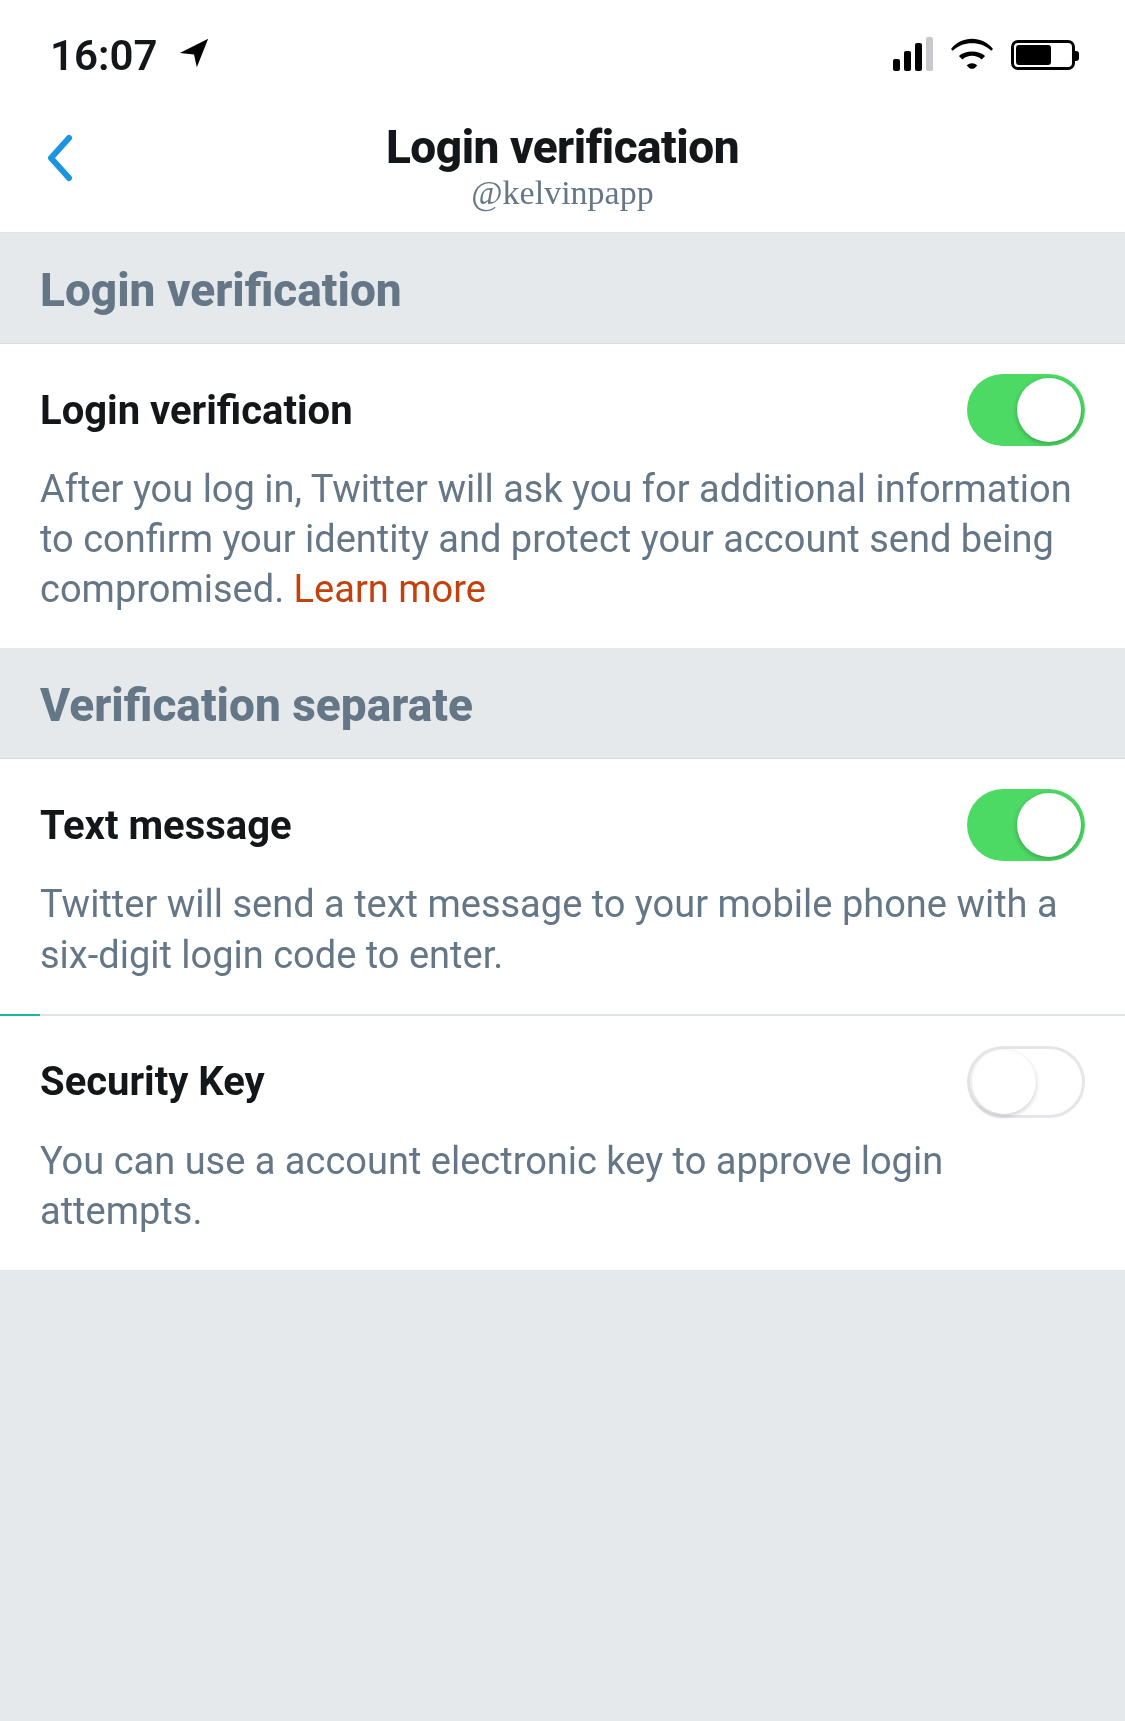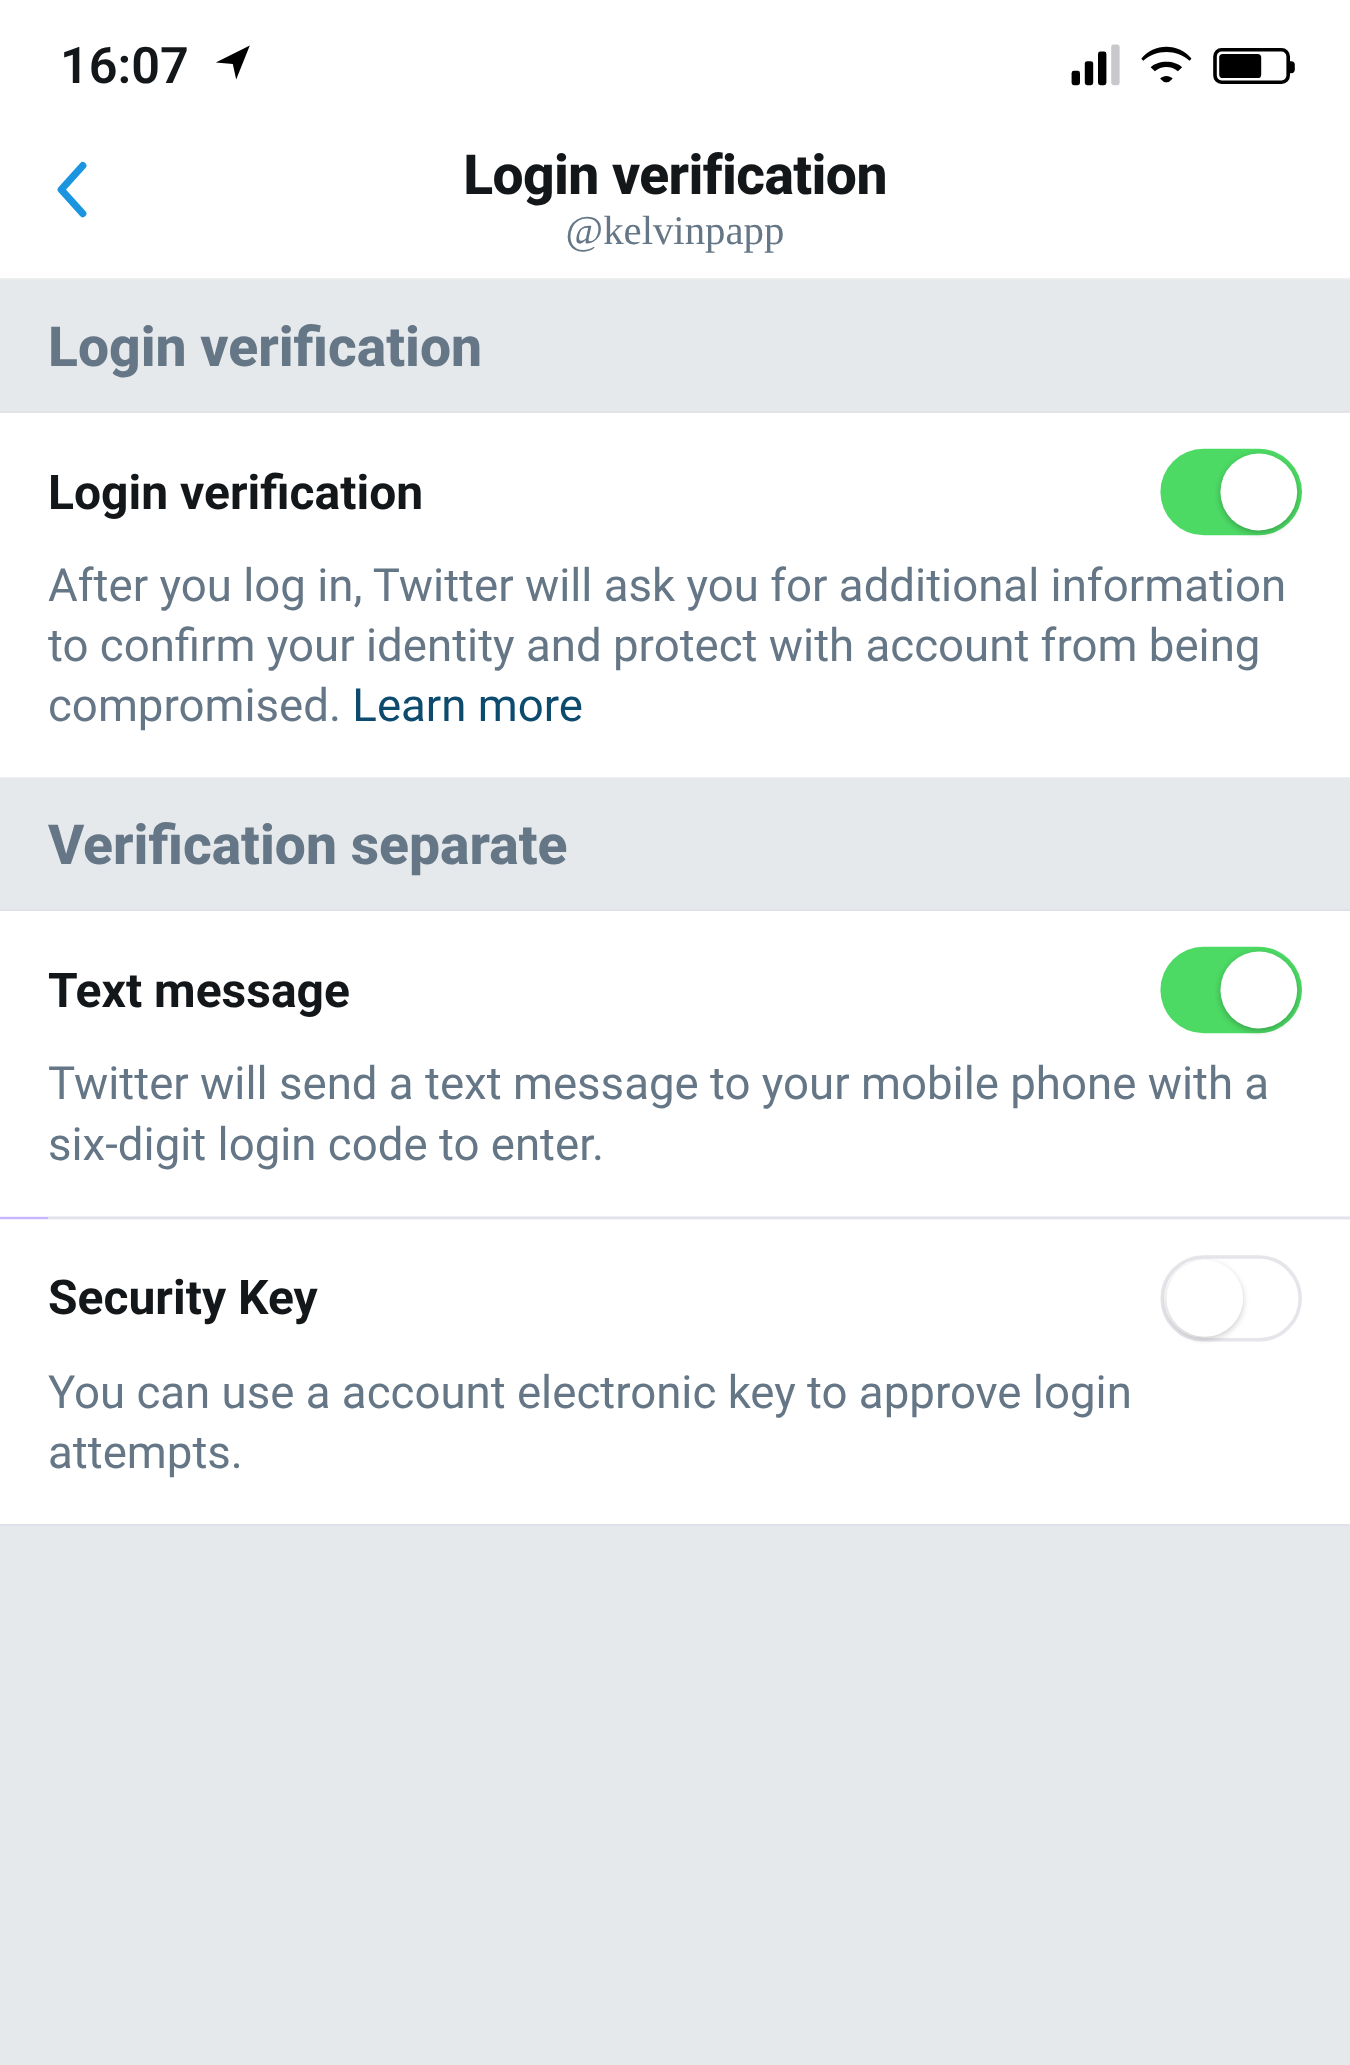--- a/index.html
+++ b/index.html
@@ -126,21 +126,21 @@
       font-size: 40px;
       font-weight: 700;
     }
     .setting-desc {
       font-size: 38px;
       color: #657786;
       margin-top: 18px;
       line-height: 1.32;
     }
     .learn-more {
-      color: #0c4a6e;
+      color: #c2410c;
       cursor: pointer;
     }
     .toggle {
       width: 118px;
       height: 72px;
       border-radius: 40px;
       position: relative;
       cursor: pointer;
       flex-shrink: 0;
     }
@@ -155,21 +155,21 @@
     }
     .toggle.on { background: #4cd964; }
     .toggle.on .knob { right: 4px; }
     .toggle.off { background: #fff; border: 3px solid #e5e5ea; }
     .toggle.off .knob { left: 2px; top: 1px; box-shadow: 0 2px 5px rgba(0,0,0,0.2); }
     .divider {
       height: 1px;
       background: #e1e4e7;
       margin-left: 40px;
     }
-    .methods-container { background:#c4b5fd; }
+    .methods-container { background:#14b8a6; }
     .location-icon { display:inline-block; }
   </style>
 </head>
 <body>
 
 <div class="status-bar">
   <div class="status-left">
     <span>16:07</span>
     <span class="location-icon">
       <svg width="34" height="34" viewBox="0 0 24 24">
@@ -209,21 +209,21 @@
 
 <div class="section-header">Login verification</div>
 <div class="setting-block">
   <div class="setting-row">
     <div class="setting-title">Login verification</div>
     <div class="toggle on">
         <div class="knob"></div>
       </div>
   </div>
   <div class="setting-desc">
-    <span>After you log in, Twitter will ask you for additional information to confirm your identity and protect with account from being compromised. </span><span class="learn-more">Learn more</span>
+    <span>After you log in, Twitter will ask you for additional information to confirm your identity and protect your account send being compromised. </span><span class="learn-more">Learn more</span>
   </div>
 </div>
 
 <div class="section-header">Verification separate</div>
 <div class="methods-container">
 
   <div class="setting-block">
     <div class="setting-row">
       <div class="setting-title">Text message</div>
       <div class="toggle on">

